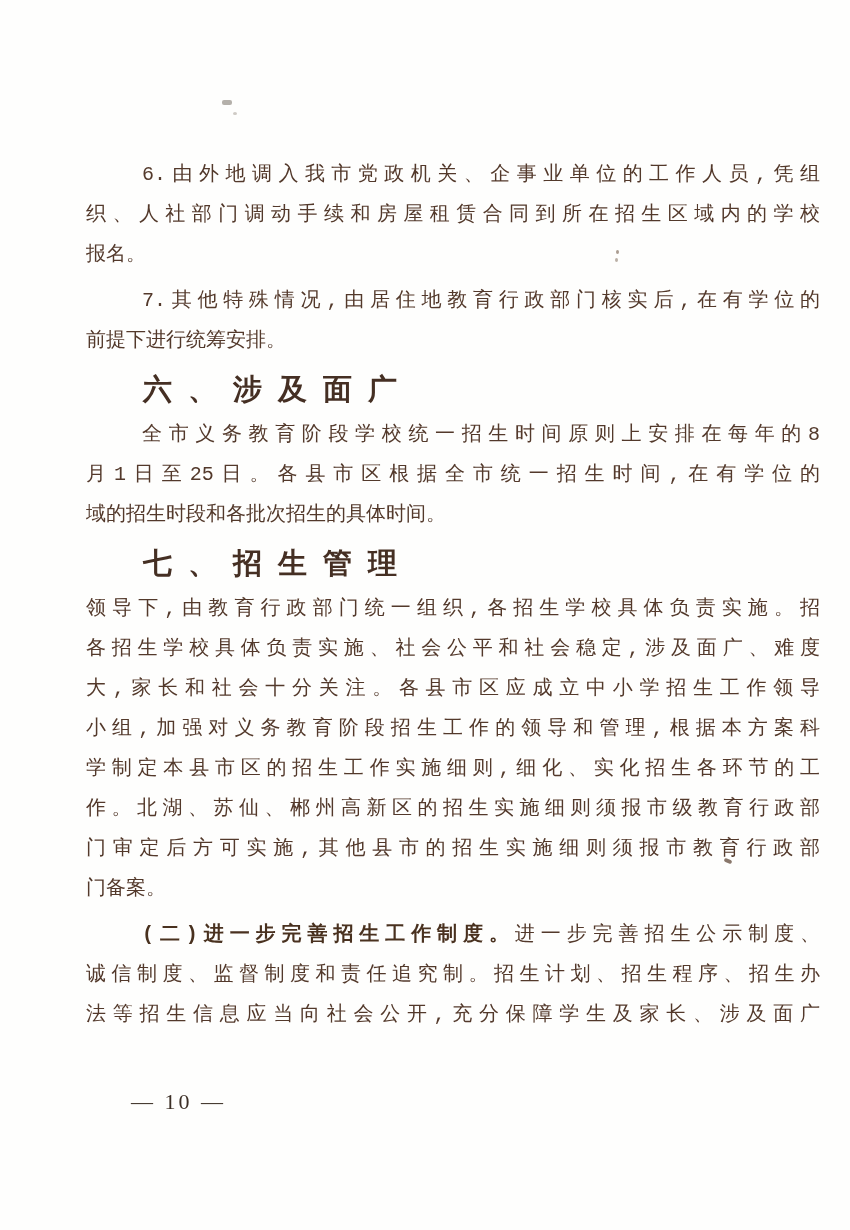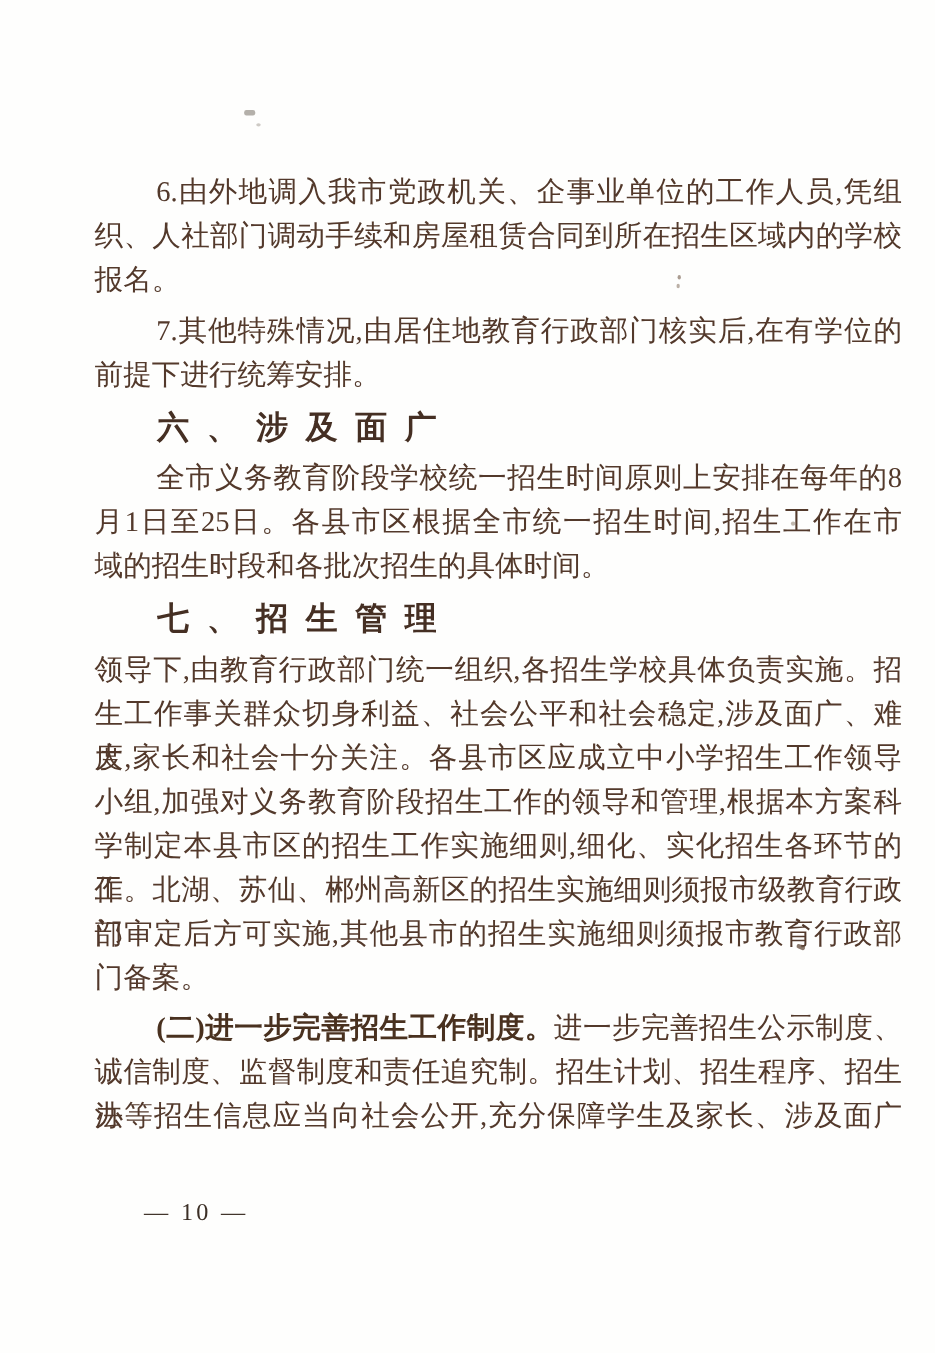--- a/index.html
+++ b/index.html
@@ -32,25 +32,26 @@
     font-family: "Liberation Sans", "DejaVu Sans", sans-serif;
     font-weight: 700;
     font-size: 29px;
     letter-spacing: 16px;
     color: #452f23;
     white-space: nowrap;
   }
   .line {
     height: 40px;
     line-height: 40px;
-    font-size: 26px;
+    font-size: 20px;
     text-align: justify;
     text-align-last: justify;
     text-justify: inter-character;
     color: #53392b;
+    font-family: Liberation Mono, monospace;
   }
   .line.first { text-indent: 56px; }
   .line.lastline { text-align-last: left; }
   .lead-bold {
     font-weight: 700;
     color: #49311f;
   }
   .pageno {
     position: absolute;
     left: 131px;
@@ -82,27 +83,27 @@
         <div class="line"><span>织、人社部门调动手续和房屋租赁合同到所在招生区域内的学校</span></div>
         <div class="line lastline"><span>报名。</span></div>
       </div>
       <div class="para">
         <div class="line first"><span>7.其他特殊情况,由居住地教育行政部门核实后,在有学位的</span></div>
         <div class="line lastline"><span>前提下进行统筹安排。</span></div>
       </div>
       <div class="heading">六、涉及面广</div>
       <div class="para">
         <div class="line first"><span>全市义务教育阶段学校统一招生时间原则上安排在每年的8</span></div>
-        <div class="line"><span>月1日至25日。各县市区根据全市统一招生时间,招生工作在市</span></div>
+        <div class="line"><span>月1日至25日。各县市区根据全市统一招生时间,在有学位的</span></div>
         <div class="line lastline"><span>域的招生时段和各批次招生的具体时间。</span></div>
       </div>
       <div class="heading">七、招生管理</div>
       <div class="para">
         <div class="line"><span>领导下,由教育行政部门统一组织,各招生学校具体负责实施。招</span></div>
-        <div class="line"><span>生工作事关群众切身利益、社会公平和社会稳定,涉及面广、难度</span></div>
+        <div class="line"><span>各招生学校具体负责实施、社会公平和社会稳定,涉及面广、难度</span></div>
         <div class="line"><span>大,家长和社会十分关注。各县市区应成立中小学招生工作领导</span></div>
         <div class="line"><span>小组,加强对义务教育阶段招生工作的领导和管理,根据本方案科</span></div>
         <div class="line"><span>学制定本县市区的招生工作实施细则,细化、实化招生各环节的工</span></div>
         <div class="line"><span>作。北湖、苏仙、郴州高新区的招生实施细则须报市级教育行政部</span></div>
         <div class="line"><span>门审定后方可实施,其他县市的招生实施细则须报市教育行政部</span></div>
         <div class="line lastline"><span>门备案。</span></div>
       </div>
       <div class="para">
         <div class="line first"><span class="lead-bold">(二)进一步完善招生工作制度。</span><span>进一步完善招生公示制度、</span></div>
         <div class="line"><span>诚信制度、监督制度和责任追究制。招生计划、招生程序、招生办</span></div>

